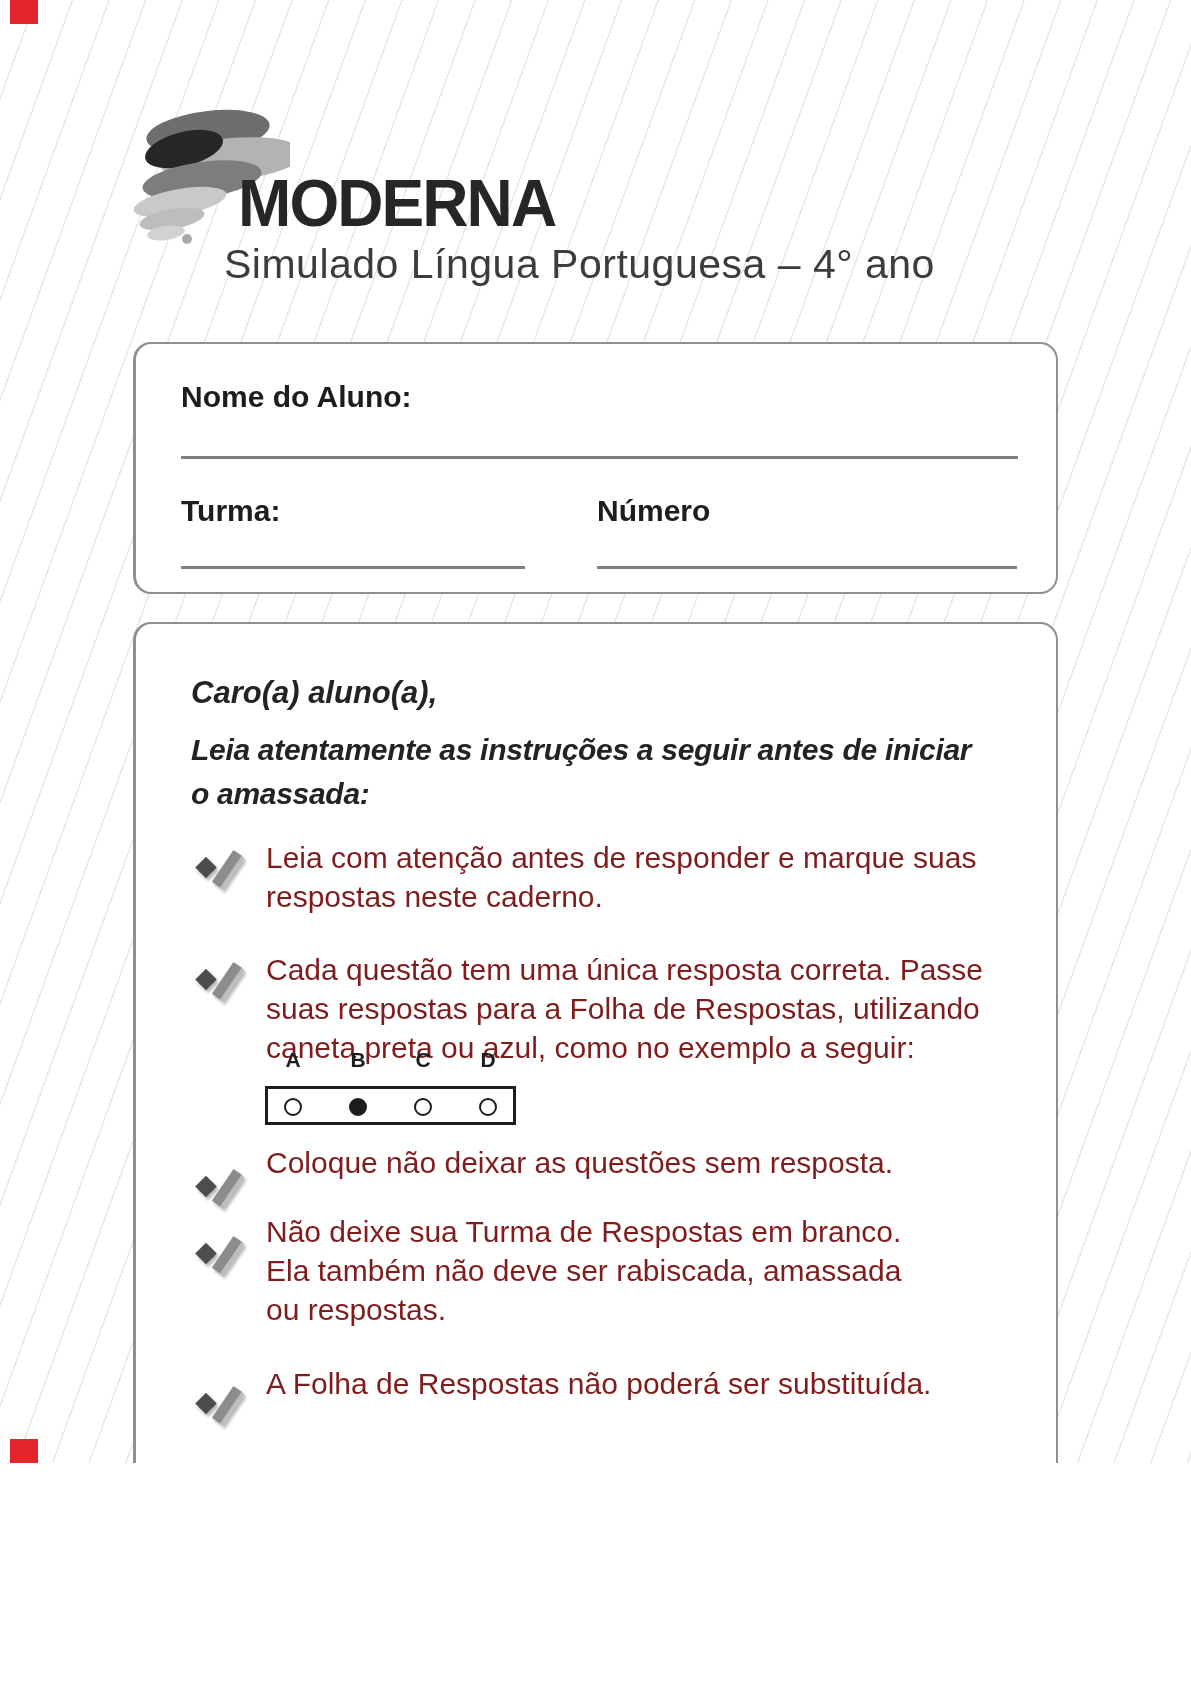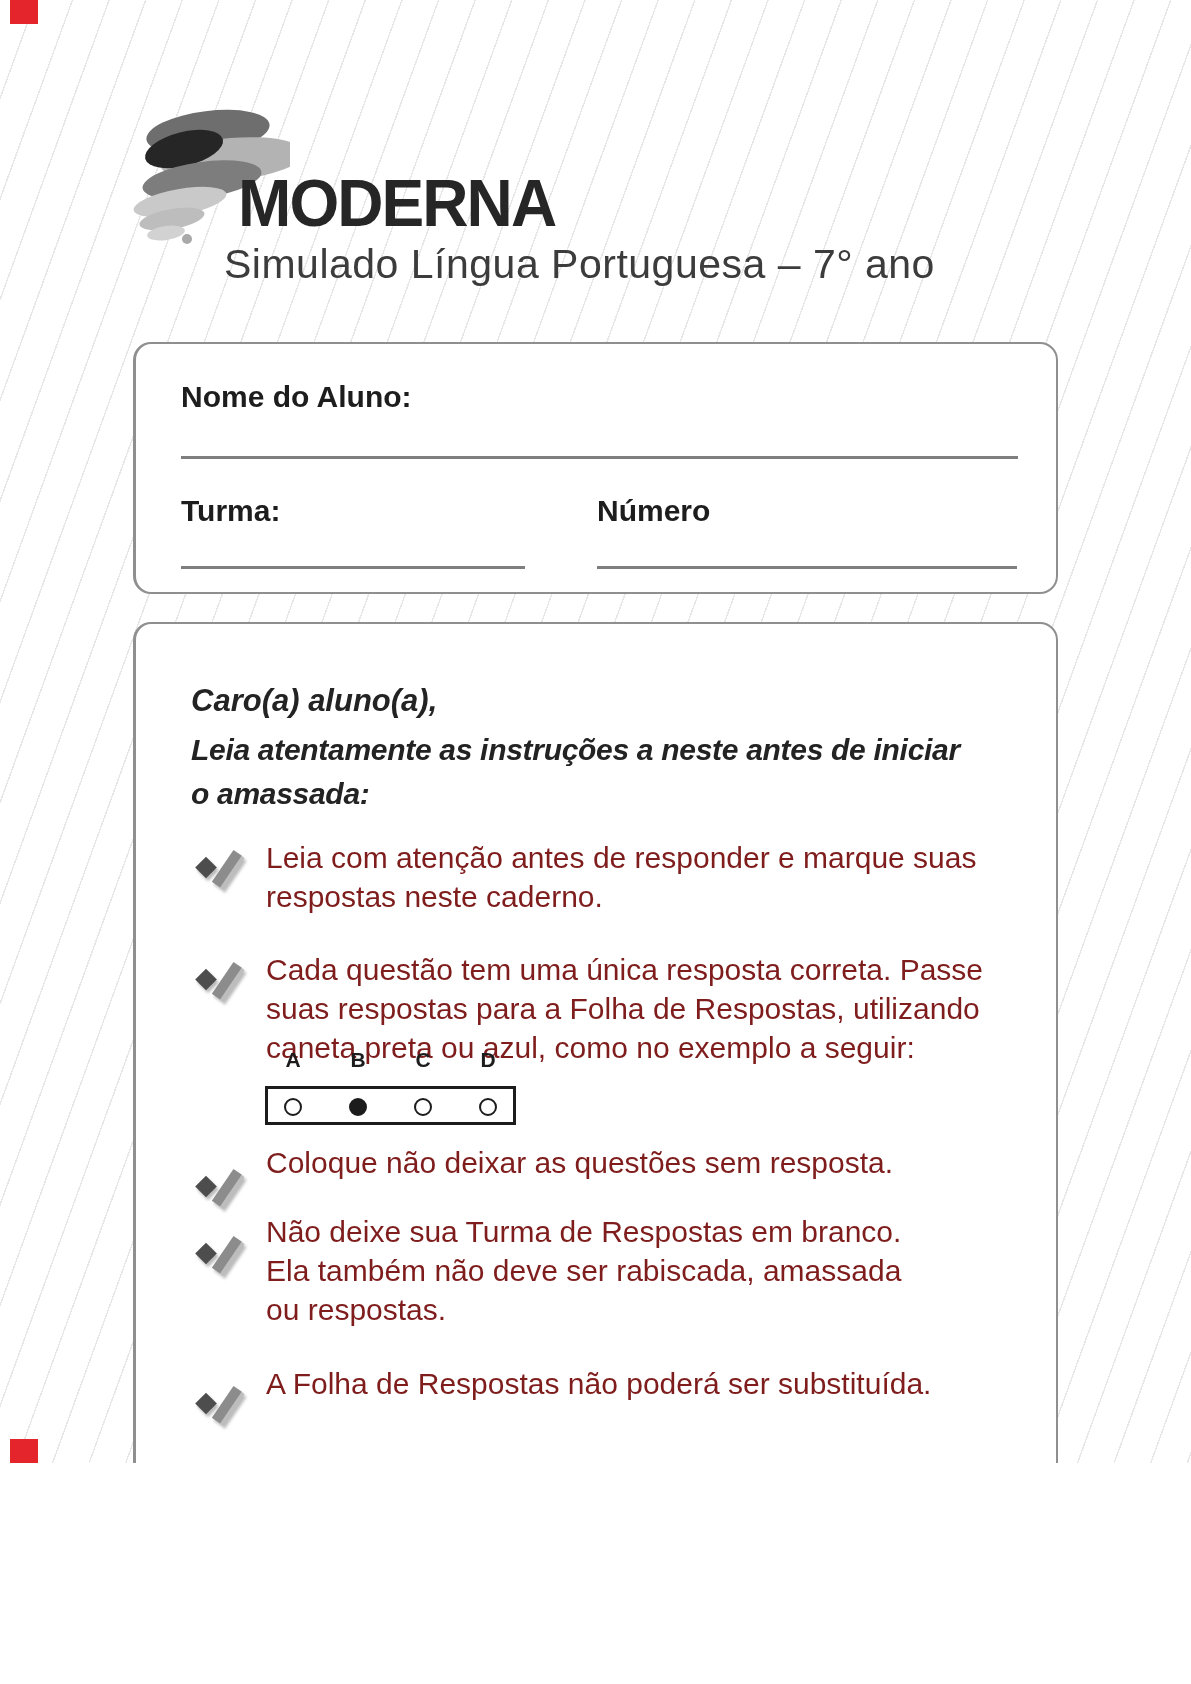--- a/index.html
+++ b/index.html
@@ -60,21 +60,20 @@
   .wline{position:absolute;height:2.5px;background:#7f7f7f;}
   .name-line{left:45px;top:112px;width:837px;}
   .turma-line{left:45px;top:222px;width:344px;}
   .numero-line{left:461px;top:222px;width:420px;}
 
   
   .salutation{
     position:absolute;left:55px;top:51px;
     font-size:31px;font-weight:bold;font-style:italic;color:#232323;
     white-space:nowrap;
-    margin-top:8px;
   }
   .intro{
     position:absolute;left:55px;top:104px;
     font-size:30px;font-weight:bold;font-style:italic;color:#232323;
     line-height:44px;white-space:nowrap;letter-spacing:-0.3px;
   }
   .irow{position:absolute;left:54px;display:flex;}
   .irow .check{flex:0 0 auto;width:57px;height:50px;margin-right:19px;
     filter:drop-shadow(2px 3px 1.5px #b8b8b8);}
   .irow .itext{font-size:30px;line-height:39px;color:#7f1d1d;white-space:nowrap;}
@@ -115,35 +114,35 @@
     <ellipse cx="78" cy="36" rx="62" ry="21" fill="#6e6e6e" transform="rotate(-7 78 36)"></ellipse>
     <ellipse cx="102" cy="63" rx="72" ry="21" fill="#b3b3b3" transform="rotate(-5 102 63)"></ellipse>
     <ellipse cx="54" cy="53" rx="40" ry="17" fill="#262626" transform="rotate(-14 54 53)"></ellipse>
     <ellipse cx="72" cy="84" rx="60" ry="18" fill="#7d7d7d" transform="rotate(-8 72 84)"></ellipse>
     <ellipse cx="50" cy="106" rx="47" ry="13" fill="#c9c9c9" transform="rotate(-10 50 106)"></ellipse>
     <ellipse cx="42" cy="123" rx="33" ry="10" fill="#bdbdbd" transform="rotate(-10 42 123)"></ellipse>
     <ellipse cx="36" cy="137" rx="19" ry="7" fill="#d2d2d2" transform="rotate(-8 36 137)"></ellipse>
     <circle cx="57" cy="143" r="5" fill="#a9a9a9"></circle>
   </svg>
   <div class="logotype">MODERNA</div>
-  <div class="subtitle">Simulado Língua Portuguesa – 7° ano</div>
+  <div class="subtitle">Simulado Língua Portuguesa – 4° ano</div>
 
   <section class="box student-box">
     <div class="label nome">Nome do Aluno:</div>
     <div class="wline name-line"></div>
     <div class="label turma">Turma:</div>
     <div class="wline turma-line"></div>
     <div class="label numero">Número</div>
     <div class="wline numero-line"></div>
   </section>
 
   <section class="box instr-box">
     <div class="salutation">Caro(a) aluno(a),</div>
     <div class="intro">
-      <div>Leia atentamente as instruções a neste antes de iniciar</div>
+      <div>Leia atentamente as instruções a seguir antes de iniciar</div>
       <div>o amassada:</div>
     </div>
 
     <div class="irow r1">
       <svg class="check" viewBox="0 0 64 60" aria-hidden="true">
         <polygon points="4,33 17,20 30,33 17,46" fill="#4d4d4d"></polygon>
         <polygon points="24,50 50,12 60,19 34,57" fill="#8c8c8c"></polygon>
         <polygon points="34,57 60,19 63,22 37,60" fill="#bdbdbd"></polygon>
       </svg>
       <div class="itext">

